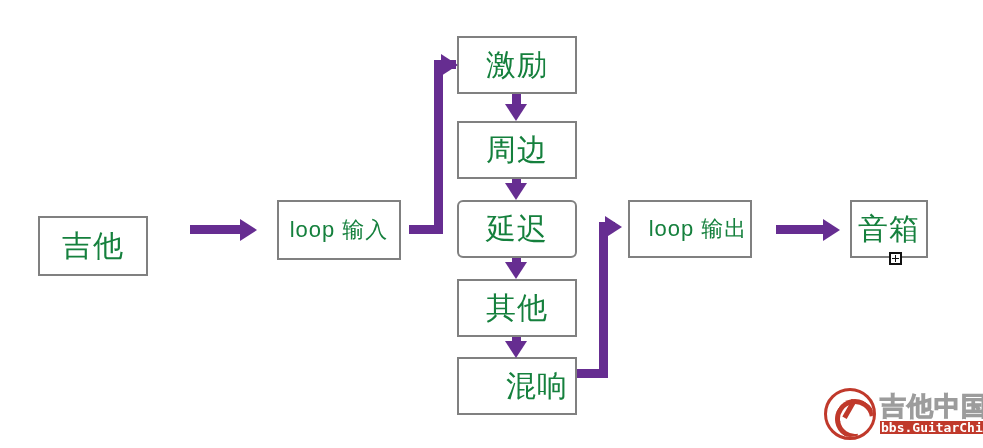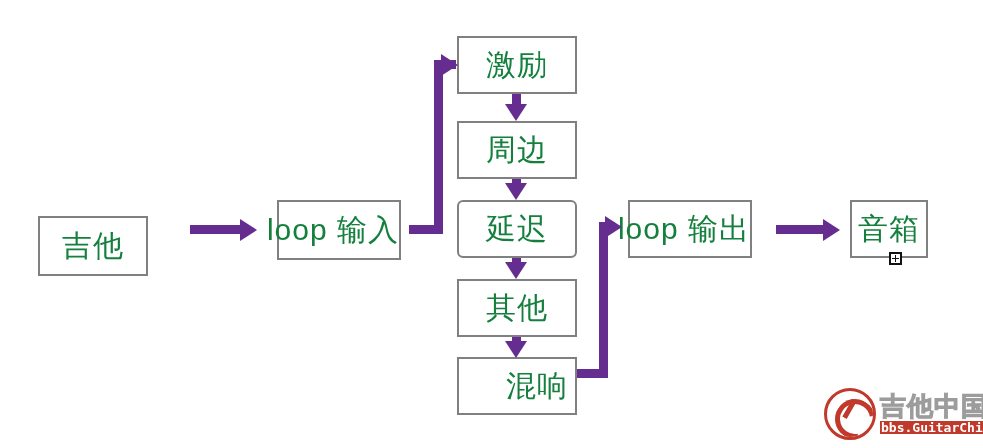--- a/index.html
+++ b/index.html
@@ -19,21 +19,21 @@
     background:#ffffff;
     color:#15803d;
     display:flex;
     align-items:center;
     justify-content:center;
     white-space:nowrap;
     letter-spacing:1px;
     line-height:1;
   }
   .node.cjk{font-size:30px;}
-  .node.latin{font-size:30px;justify-content:flex-end;}
+  .node.latin{font-size:22px;}
 
   
   .seg{position:absolute;background:#662d91;}
   .head{position:absolute;width:0;height:0;}
   .head.right{
     border-top:11px solid transparent;
     border-bottom:11px solid transparent;
     border-left:17px solid #662d91;
   }
   .head.down{

